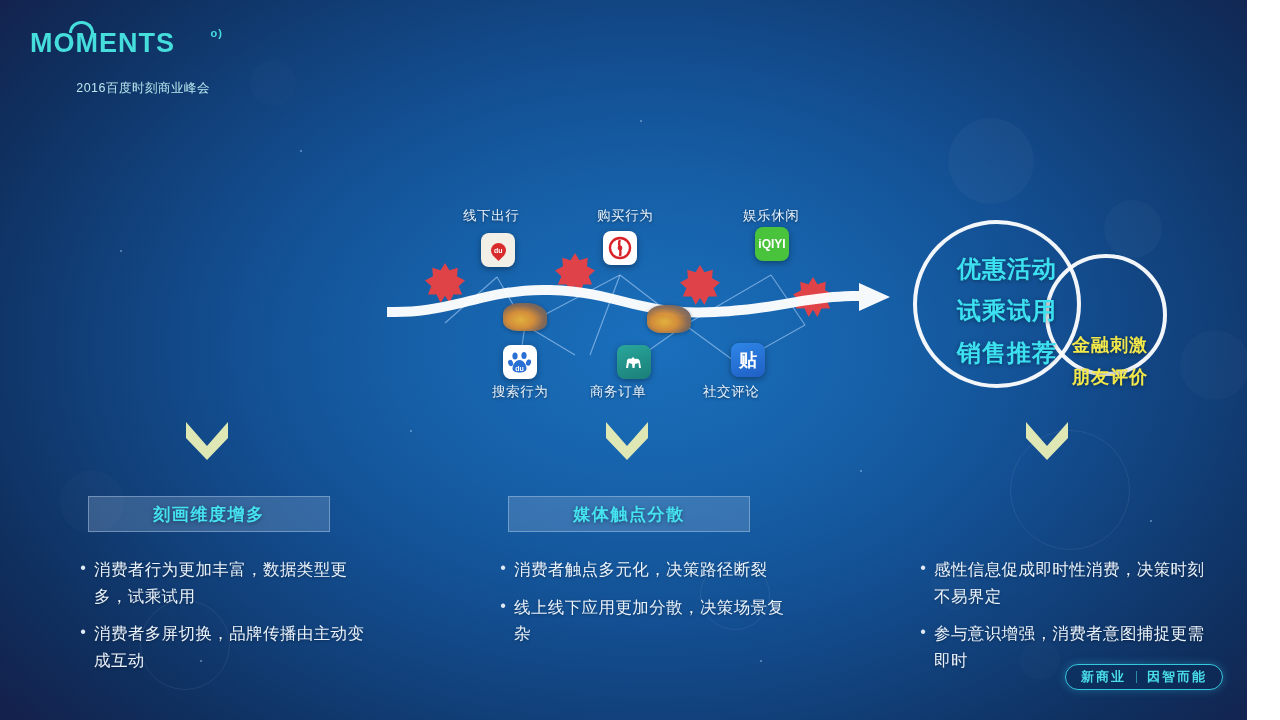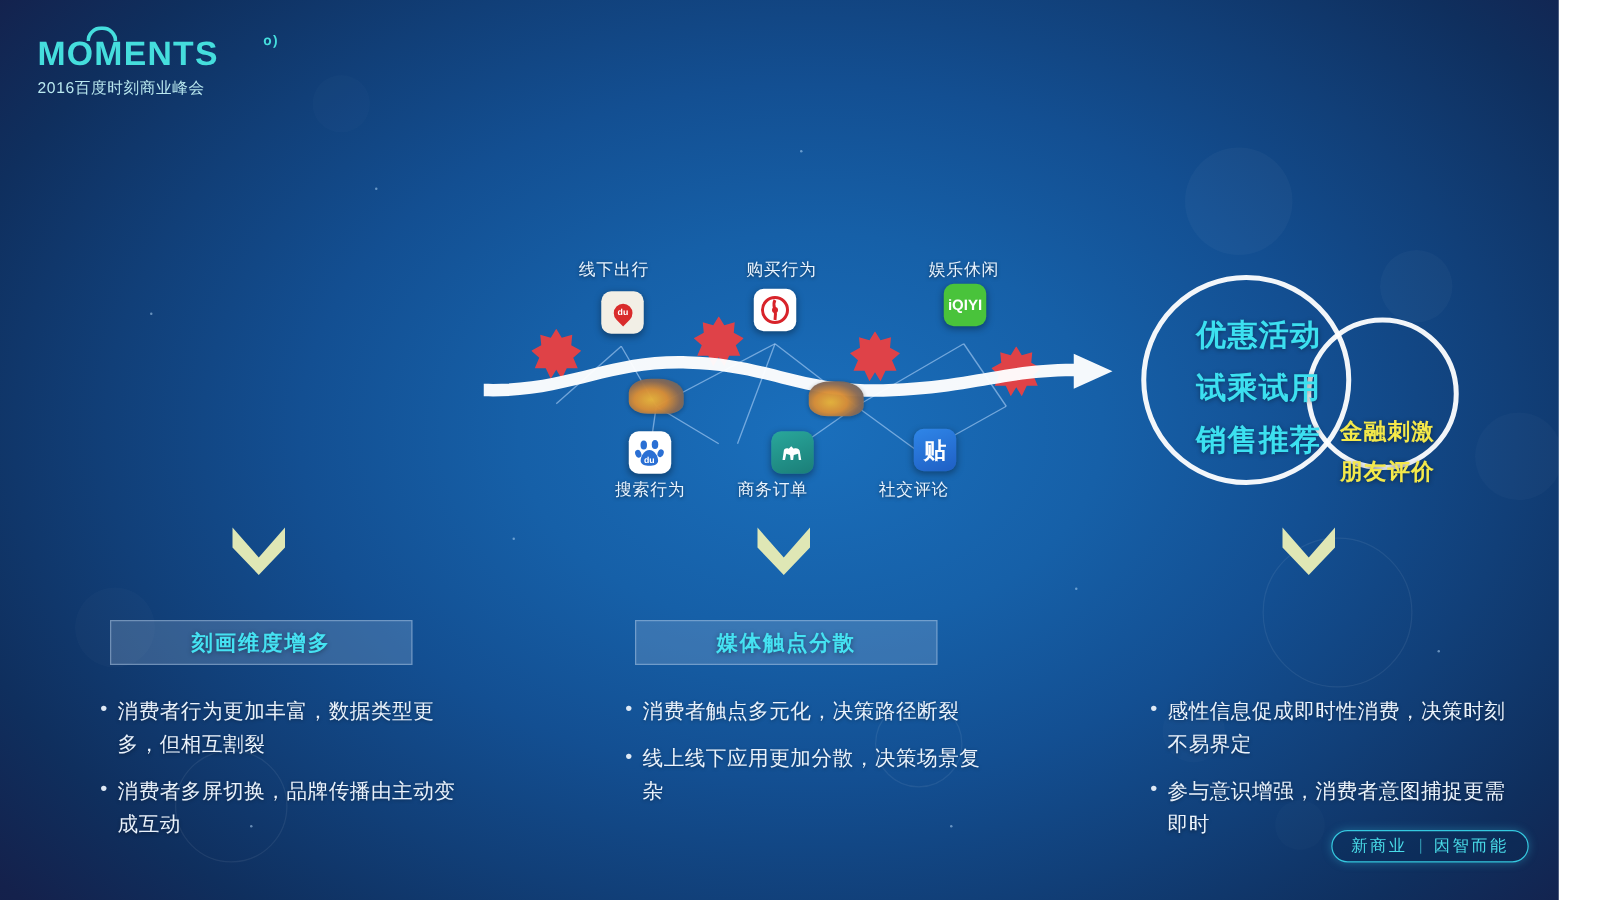--- a/index.html
+++ b/index.html
@@ -43,22 +43,22 @@
     width: 25px; height: 12px;
     border: 3px solid #45dedd;
     border-bottom: none;
     border-radius: 14px 14px 0 0;
   }
   .logo-sup {
     position: absolute; right: -13px; top: -2px;
     font-size: 11px; color: #45dedd; font-weight: bold;
   }
   .logo-sub {
-    margin-top: 5px;
-    font-size: 12.5px; color: #b9e8ef; letter-spacing: 0.5px;
+    margin-top: 23px;
+    font-size: 12.5px; color: #b9e8ef; letter-spacing: 0.5px; text-align: right;
   }
   
   #title {
     position: absolute; left: 44px; top: 96px;
     font-size: 33px; font-weight: bold; color: #ffffff;
     letter-spacing: 1.5px;
     text-shadow: 0 2px 6px rgba(0,0,0,0.45);
   }
   
   #left-venn { position: absolute; left: 85px; top: 200px; width: 250px; height: 215px; }
@@ -174,21 +174,21 @@
   .bullet .btxt {
     color: #eaf2fb; font-size: 16.5px; line-height: 1.62; letter-spacing: 0.4px;
     text-shadow: 0 1px 3px rgba(0,0,0,0.35);
   }
   
   #tagline {
     position: absolute; left: 1065px; top: 664px;
     width: 158px; height: 26px;
     border: 1px solid #35c9e0; border-radius: 13px;
     display: flex; align-items: center; justify-content: center; gap: 10px;
-    color: #49dbe8; font-size: 13px; font-weight: normal; letter-spacing: 2px;
+    color: #49dbe8; font-size: 13px; font-weight: bold; letter-spacing: 2px;
     background: rgba(10,40,80,0.35);
     box-shadow: 0 0 8px rgba(60,200,230,0.35);
   }
   #tagline .sep { width: 1px; height: 12px; background: rgba(73,219,232,0.55); }
 </style>
 </head>
 <body>
 
 <div id="slide">
 
@@ -323,21 +323,21 @@
         <path d="M2,2 L23,26 L44,2 L44,18 L23,40 L2,18 Z" fill="#dfe7b5"></path>
       </svg>
   </div>
 
   <div class="banner" style="left:88px;top:496px">刻画维度增多</div>
   <div class="banner" style="left:508px;top:496px">媒体触点分散</div>
 
   <div class="col" style="left:72px;top:556px">
     <div class="bullet">
       <div class="mark">•</div>
-      <div class="btxt">消费者行为更加丰富，数据类型更多，但相互割裂</div>
+      <div class="btxt">消费者行为更加丰富，数据类型更多，试乘试用</div>
     </div>
     <div class="bullet">
       <div class="mark">•</div>
       <div class="btxt">消费者多屏切换，品牌传播由主动变成互动</div>
     </div>
   </div>
 
   <div class="col" style="left:492px;top:556px">
     <div class="bullet">
       <div class="mark">•</div>

